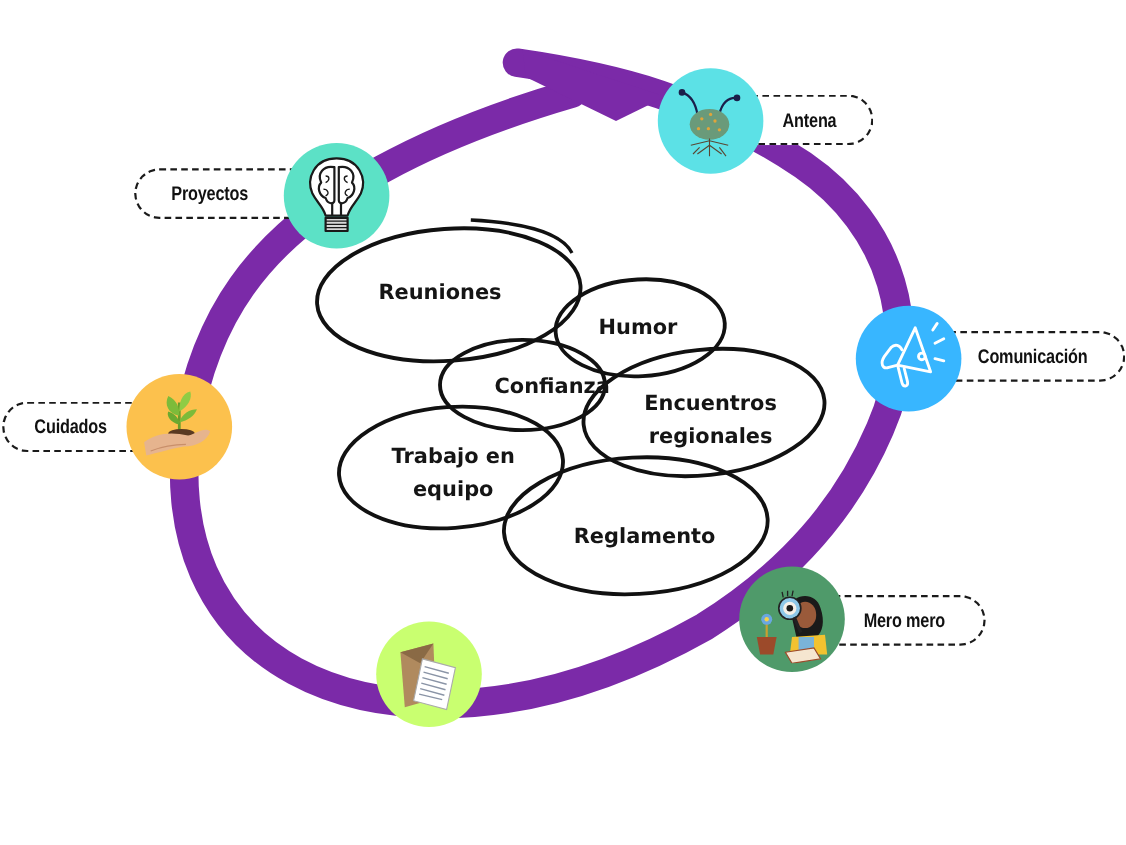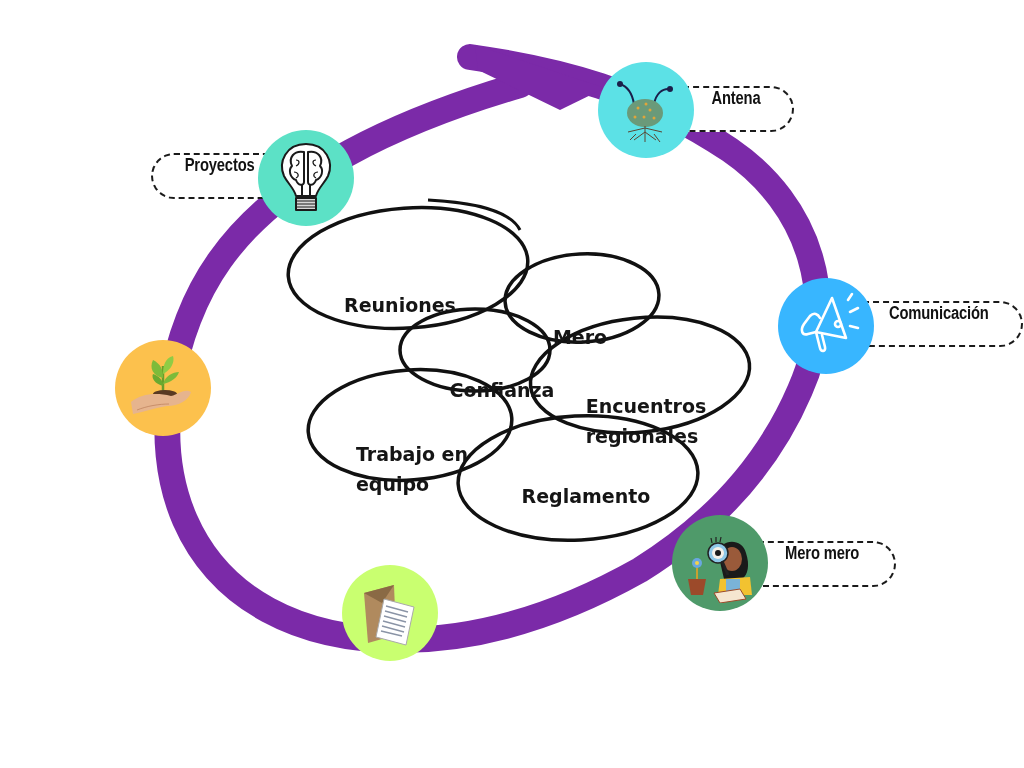--- a/index.html
+++ b/index.html
@@ -1,34 +1,34 @@
 <!DOCTYPE html>
 <html><head>
 <meta charset="utf-8">
 <style>
   html, body { margin:0; padding:0; background:#ffffff; }
   body { width:1024px; height:768px; position:relative; overflow:hidden;
          font-family:"Liberation Sans", sans-serif; }
   #stage { position:absolute; left:0; top:0; width:1024px; height:768px; }
   .label-pill {
     position:absolute; height:46px; border:2px dashed #1a1a1a; border-radius:24px;
-    display:flex; box-sizing:border-box; background:#fff;
+    display:flex; align-items:center; box-sizing:border-box; background:#fff;
   }
   .label-pill span {
     font-family:"Liberation Sans", sans-serif; font-weight:700; font-size:18px;
     color:#111; transform:scaleX(0.82); transform-origin:center; white-space:nowrap;
     letter-spacing:-0.2px;
   }
   .node { position:absolute; width:96px; height:96px; border-radius:50%;
           display:flex; align-items:center; justify-content:center; }
   .node svg { width:80px; height:80px; }
   .bubble-text {
-    position:absolute; font-family:"DejaVu Sans", sans-serif;
+    position:absolute; text-align:center; font-family:"DejaVu Sans", sans-serif;
     font-weight:700; font-size:19px; line-height:30px; color:#151515;
-    white-space:nowrap; transform:translate(-50%,-50%);margin-top:39px;
+    white-space:nowrap; transform:translate(-50%,-50%);
   }
 </style>
 </head>
 <body>
 
 <div id="stage">
 
   <svg width="1024" height="768" style="position:absolute;left:0;top:0">
     <path d="M 470 57 C 560 70, 640 90, 730 150 C 810 205, 840 300, 800 390 C 770 460, 720 520, 640 570 C 560 615, 480 640, 400 640 C 300 640, 220 600, 185 520 C 150 440, 170 330, 220 260 C 280 175, 400 120, 520 85" fill="none" stroke="#7b2aa8" stroke-width="26" stroke-linecap="round"></path>
     <path d="M 475 45 L 605 88 L 560 110 L 478 70 Z" fill="#7b2aa8"></path>
@@ -43,47 +43,50 @@
       <ellipse cx="640" cy="375" rx="110" ry="57" transform="rotate(-6 640 375)"></ellipse>
       <ellipse cx="410" cy="425" rx="102" ry="55" transform="rotate(-4 410 425)"></ellipse>
       <ellipse cx="578" cy="478" rx="120" ry="62" transform="rotate(-3 578 478)"></ellipse>
     </g>
   </svg>
 
   <div class="bubble-text" style="left:400px;top:266px">
     <div>Reuniones</div>
   </div>
   <div class="bubble-text" style="left:580px;top:298px">
-    <div>Mero</div>
+    <div>Humor</div>
   </div>
   <div class="bubble-text" style="left:502px;top:351px">
     <div>Confianza</div>
   </div>
   <div class="bubble-text" style="left:412px;top:430px">
     <div>Trabajo en</div>
     <div>equipo</div>
   </div>
   <div class="bubble-text" style="left:646px;top:382px">
     <div>Encuentros</div>
     <div>regionales</div>
   </div>
-  <div class="bubble-text" style="left:586px;top:457px">
+  <div class="bubble-text" style="left:586px;top:488px">
     <div>Reglamento</div>
   </div>
 
   <div class="label-pill" style="left:660px;top:86px;width:134px;padding-left:44px">
     <span>Antena</span>
   </div>
   <div class="label-pill" style="left:725px;top:541px;width:171px;padding-left:50px">
     <span>Mero mero</span>
   </div>
   <div class="label-pill" style="left:830px;top:301px;width:193px;padding-left:46px">
     <span>Comunicación</span>
   </div>
-  <div class="label-pill" style="left:151px;top:153px;width:170px;padding-left:24px">
+  <div class="label-pill" style="left:2px;top:365px;width:160px;padding-left:20px">
+    <span>Cuidados</span>
+  </div>
+  <div class="label-pill" style="left:122px;top:153px;width:170px;padding-left:24px">
     <span>Proyectos</span>
   </div>
 
   <div class="node" style="left:598px;top:62px;background:#5ce1e6">
     <svg viewBox="0 0 80 80">
       <path d="M28 34 C26 22, 20 16, 14 14" stroke="#1b1f4a" stroke-width="2" fill="none"></path>
       <path d="M48 34 C50 24, 56 18, 64 19" stroke="#1b1f4a" stroke-width="2" fill="none"></path>
       <circle cx="14" cy="14" r="3" fill="#1b1f4a"></circle>
         <circle cx="64" cy="19" r="3" fill="#1b1f4a"></circle>
       <ellipse cx="39" cy="43" rx="18" ry="14" fill="#6a9a7a"></ellipse>

